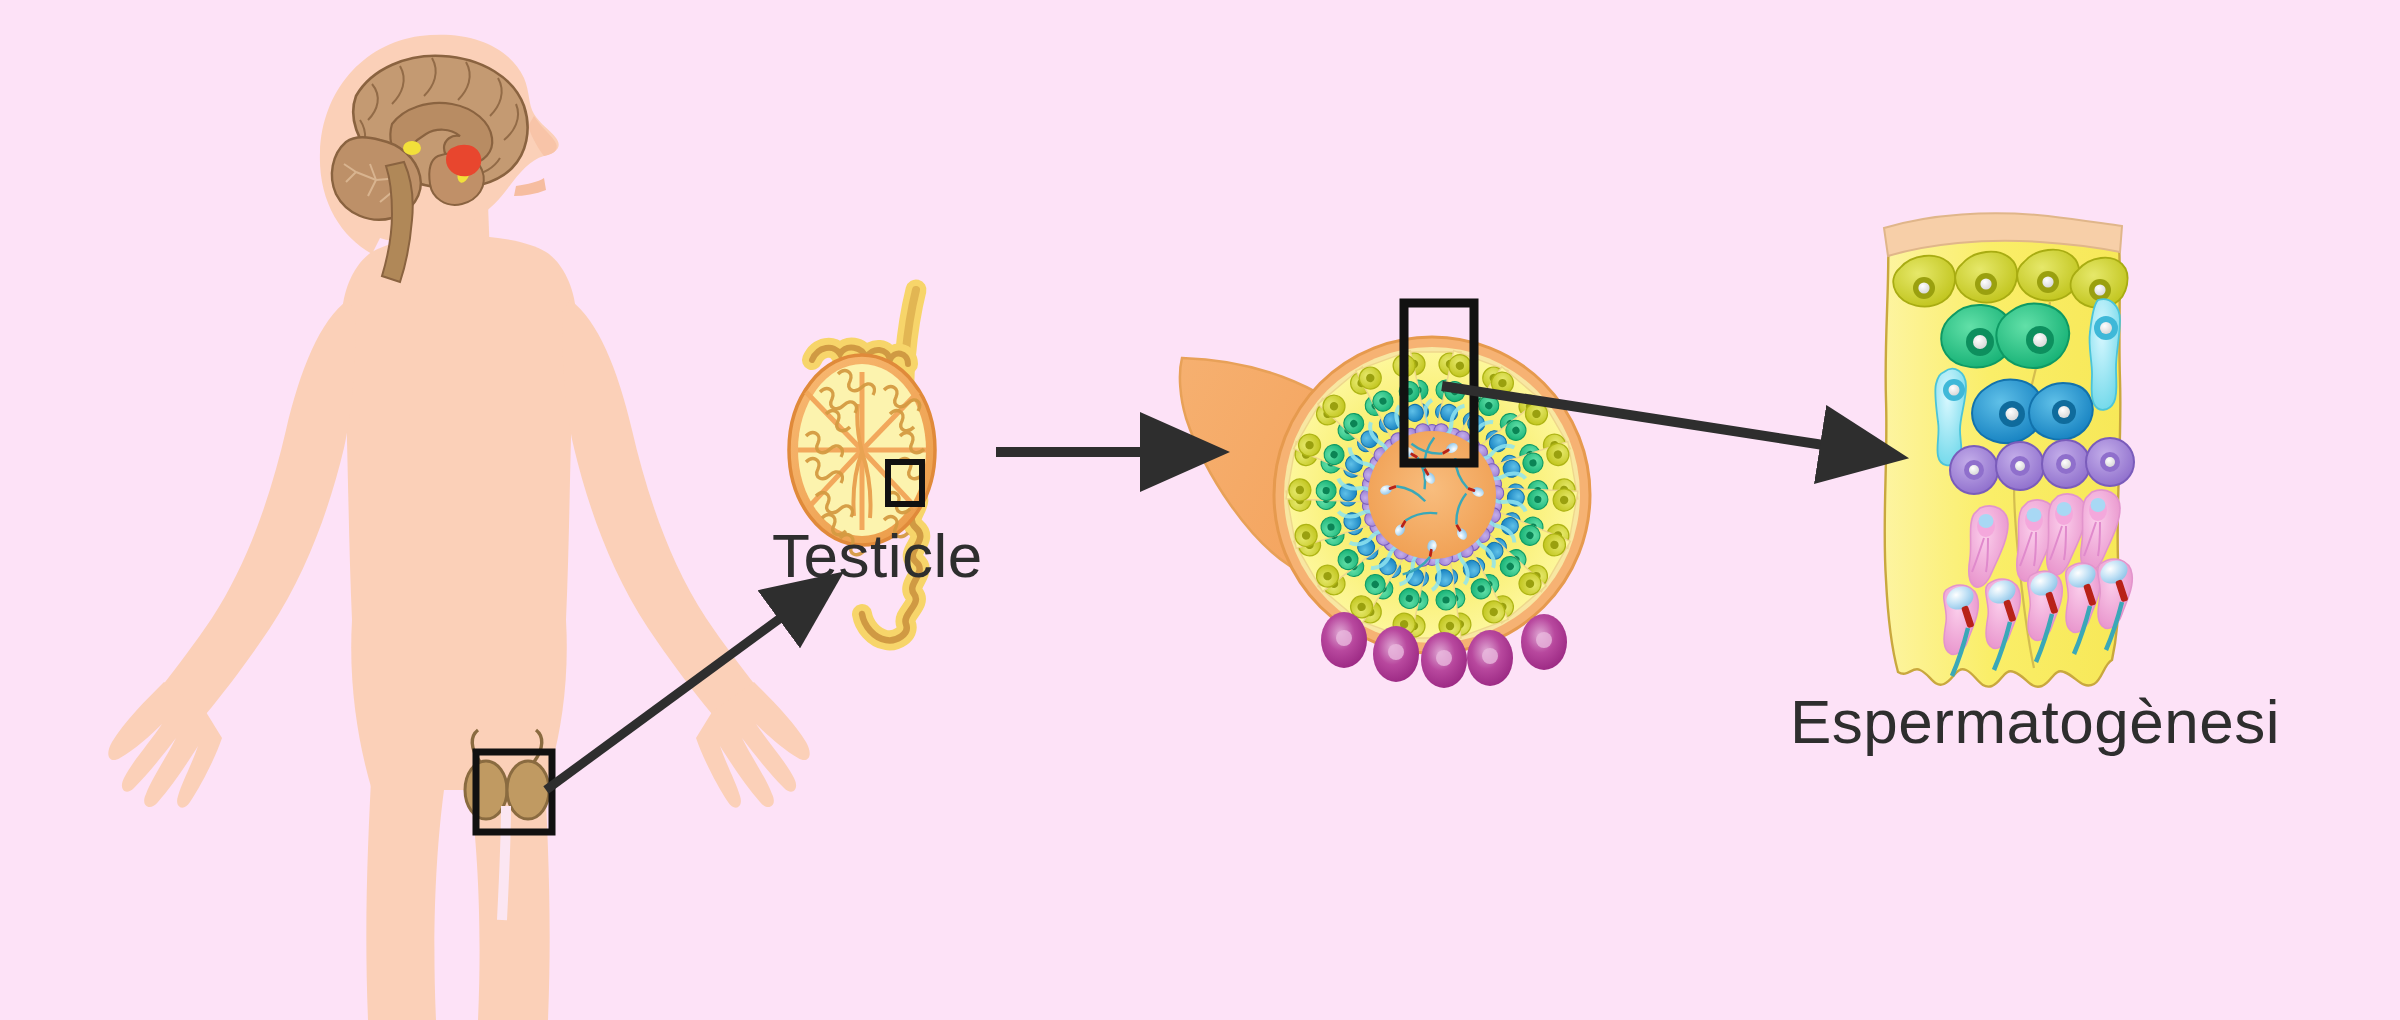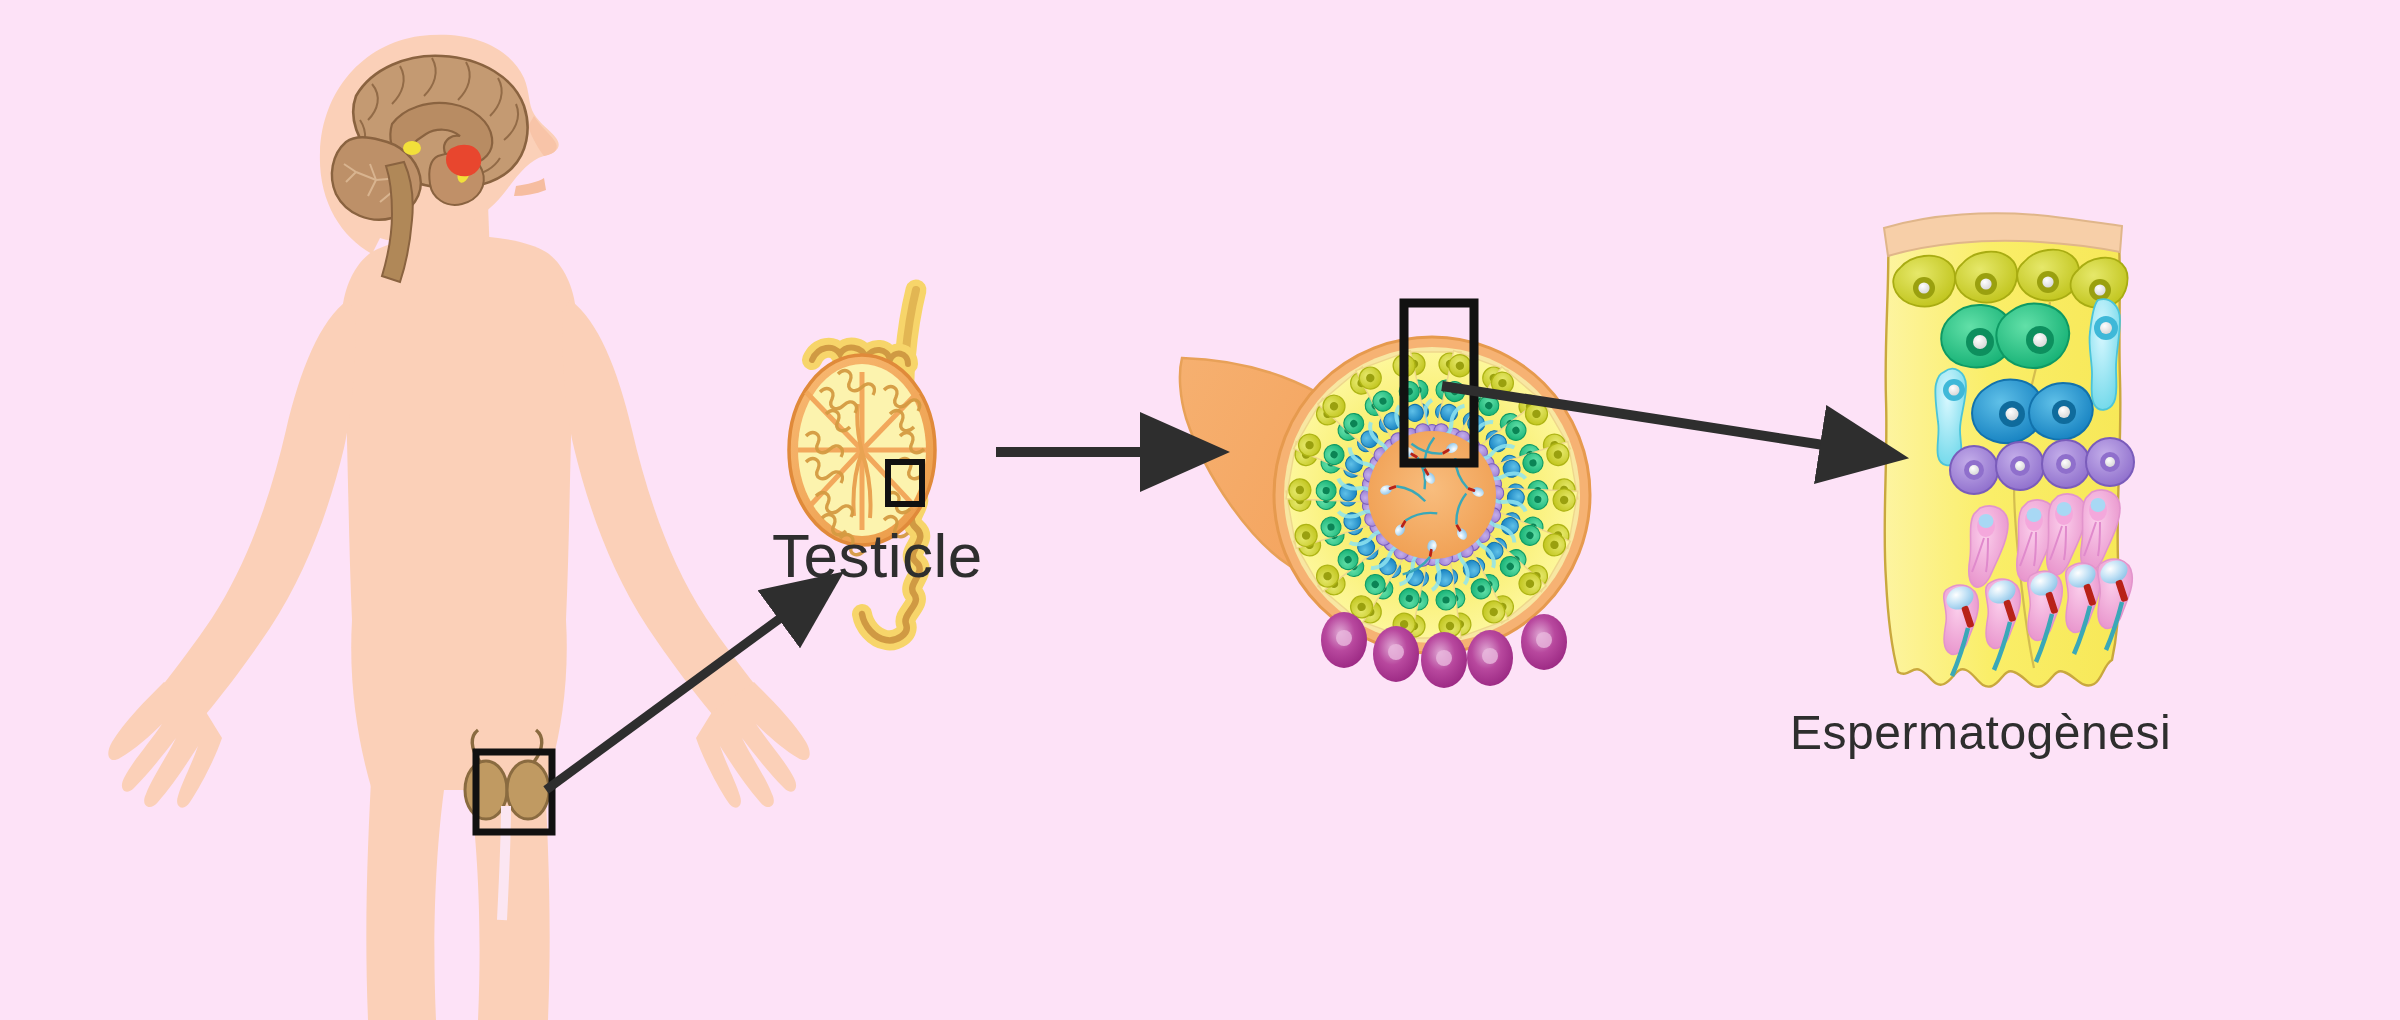--- a/index.html
+++ b/index.html
@@ -32,22 +32,22 @@
     font-weight: 400;
   }
   #label-testicle {
     left: 772px;
     top: 520px;
     font-size: 62px;
     letter-spacing: 0.5px;
   }
   #label-spermatogenesis {
     left: 1790px;
-    top: 705px;
-    font-size: 48px;
+    top: 686px;
+    font-size: 62px;
     letter-spacing: 0.5px;
   }
 </style>
 </head>
 <body>
 
 <div id="stage">
 
   <svg viewBox="0 0 2400 1020" xmlns="http://www.w3.org/2000/svg">
     <defs>

